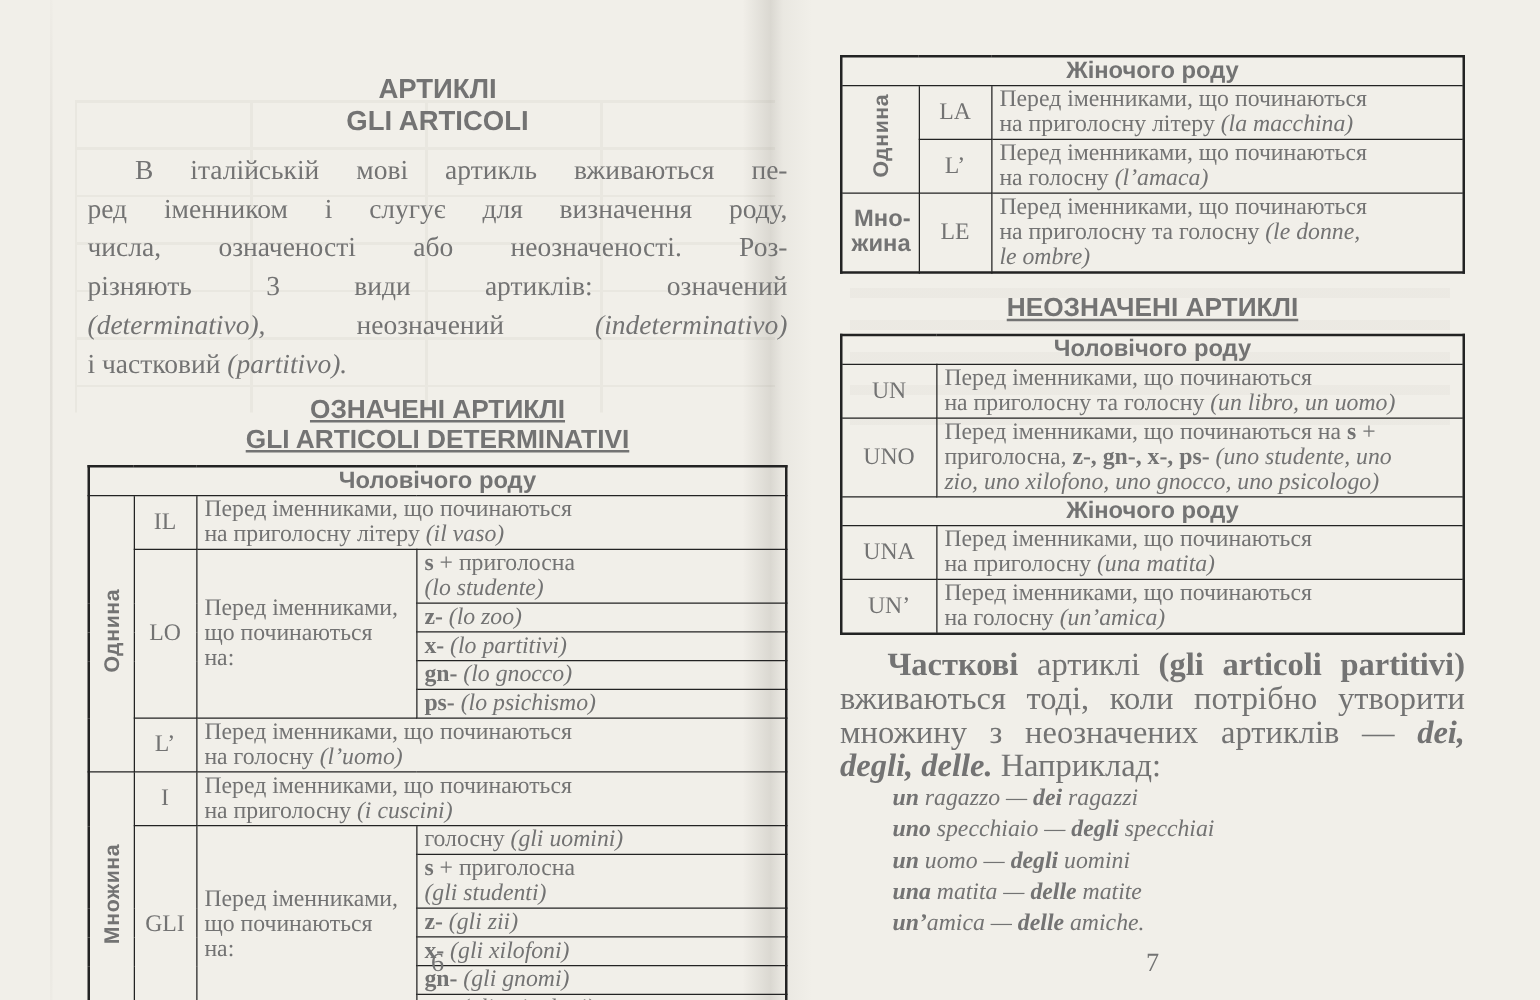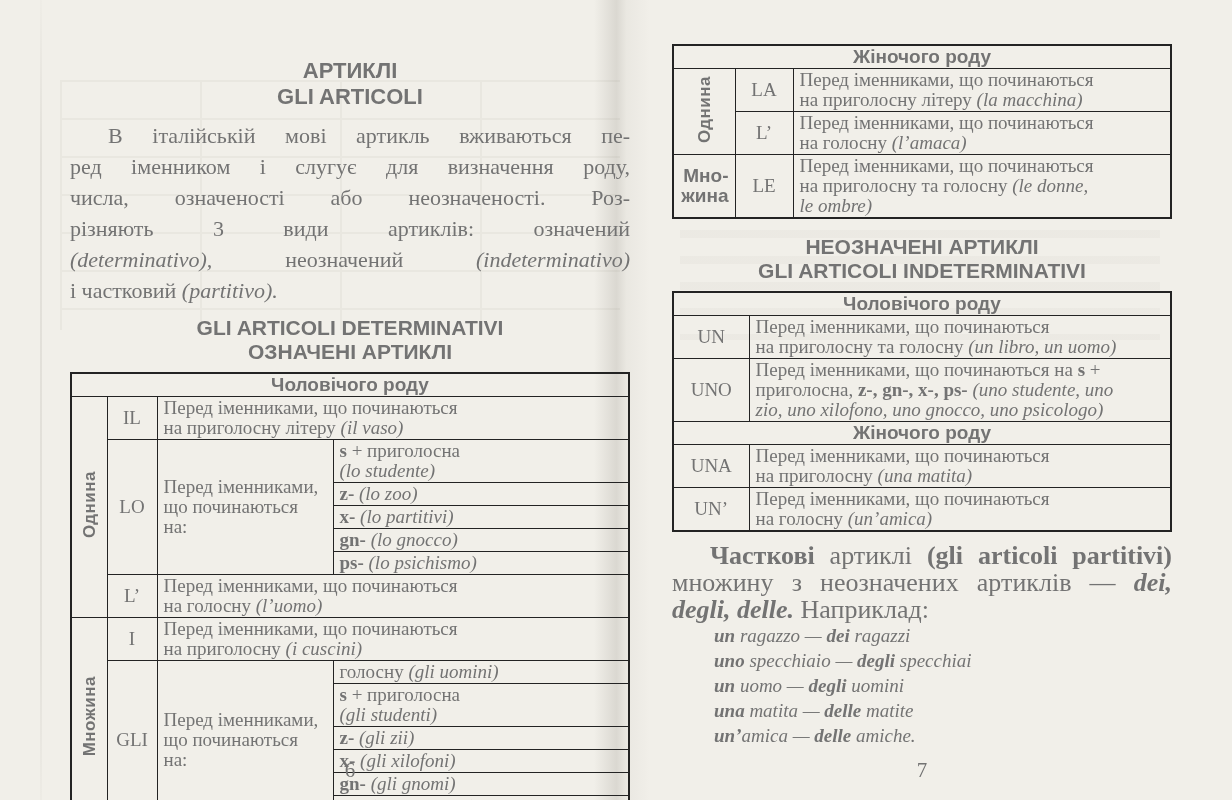--- a/index.html
+++ b/index.html
@@ -21,21 +21,21 @@
                repeating-linear-gradient(90deg,#6b6256 0 2px,transparent 2px 140px);}
   .bleed-right{left:680px;top:230px;width:480px;height:110px;opacity:0.04;
     background:repeating-linear-gradient(180deg,#6b6256 0 8px,transparent 8px 26px);}
 
   .page{position:absolute;}
   .page-left{left:70px;top:52px;width:560px;}
   .page-right{left:672px;top:42px;width:500px;}
 
   .h-sans{font-family:"Liberation Sans", sans-serif;font-weight:bold;text-align:center;}
   .title{font-size:22px;line-height:26px;margin:6px 0 10px 0;}
-  .section-h{font-size:21px;line-height:24px;margin:10px 0 8px 0;}
+  .section-h{font-size:21px;line-height:24px;margin:10px 0 8px 0;text-decoration:underline;}
 
   .intro{font-size:22px;line-height:31px;}
   .jline{text-align:justify;text-align-last:justify;}
   .indent{text-indent:38px;}
 
   table.gram-table{border-collapse:collapse;width:100%;border:2.5px solid #232323;margin-top:4px;}
   .gram-table td{border:1.5px solid #232323;padding:1px 6px;font-size:19px;line-height:20px;vertical-align:middle;margin-left:13px;}
   .ghead{font-family:"Liberation Sans", sans-serif;font-weight:bold;text-align:center;font-size:19px;line-height:22px;padding:1px 0;}
   .artcell{font-weight:normal;text-align:center;}
   .pre{white-space:pre-wrap;}
@@ -74,22 +74,22 @@
     <div class="intro">
       <div class="jline indent"><span>В італійській мові артикль вживаються пе-</span></div>
       <div class="jline"><span>ред іменником і слугує для визначення роду,</span></div>
       <div class="jline"><span>числа, означеності або неозначеності. Роз-</span></div>
       <div class="jline"><span>різняють 3 види артиклів: означений</span></div>
       <div class="jline"><span class="seg-i">(determinativo),</span><span> неозначений </span><span class="seg-i">(indeterminativo)</span></div>
       <div><span>і частковий </span><span class="seg-i">(partitivo).</span></div>
     </div>
 
     <div class="h-sans section-h">
+      <div>ОЗНАЧЕНІ АРТИКЛІ</div>
       <div>GLI ARTICOLI DETERMINATIVI</div>
-      <div>ОЗНАЧЕНІ АРТИКЛІ</div>
     </div>
 
     <table class="gram-table">
       <colgroup>
           <col style="width:36px">
           <col style="width:50px">
           <col style="width:176px">
           <col>
         </colgroup>
       <tbody>
@@ -186,21 +186,20 @@
         <td class="artcell">LE</td>
         <td class="pre"><span>Перед іменниками, що починаються
 на приголосну та голосну </span><span class="seg-i">(le donne,
 le ombre)</span></td>
       </tr>
     </tbody>
       </table>
 
     <div class="h-sans section-h" style="margin-top:16px;">
       <div>НЕОЗНАЧЕНІ АРТИКЛІ</div>
-      <div>GLI ARTICOLI INDETERMINATIVI</div>
     </div>
 
     <table class="gram-table">
       <colgroup>
           <col style="width:76px">
           <col>
         </colgroup>
       <tbody>
           <tr>
             <td colspan="2" class="ghead">Чоловічого роду</td>
@@ -227,20 +226,21 @@
       <tr>
         <td class="artcell">UN’</td>
         <td class="pre"><span>Перед іменниками, що починаються
 на голосну </span><span class="seg-i">(un’amica)</span></td>
       </tr>
     </tbody>
       </table>
 
     <div class="para">
       <div class="jline indent"><span class="seg-b">Часткові</span><span> артиклі </span><span class="seg-b">(gli articoli partitivi)</span></div>
+      <div class="jline"><span>вживаються тоді, коли потрібно утворити</span></div>
       <div class="jline"><span>множину з неозначених артиклів — </span><span class="seg-bi">dei,</span></div>
       <div><span class="seg-bi">degli, delle.</span><span> Наприклад:</span></div>
     </div>
 
     <div>
       <div class="exline"><span class="seg-bi">un</span><span class="seg-i"> ragazzo — </span><span class="seg-bi">dei</span><span class="seg-i"> ragazzi</span></div>
       <div class="exline"><span class="seg-bi">uno</span><span class="seg-i"> specchiaio — </span><span class="seg-bi">degli</span><span class="seg-i"> specchiai</span></div>
       <div class="exline"><span class="seg-bi">un</span><span class="seg-i"> uomo — </span><span class="seg-bi">degli</span><span class="seg-i"> uomini</span></div>
       <div class="exline"><span class="seg-bi">una</span><span class="seg-i"> matita — </span><span class="seg-bi">delle</span><span class="seg-i"> matite</span></div>
       <div class="exline"><span class="seg-bi">un’</span><span class="seg-i">amica — </span><span class="seg-bi">delle</span><span class="seg-i"> amiche.</span></div>

